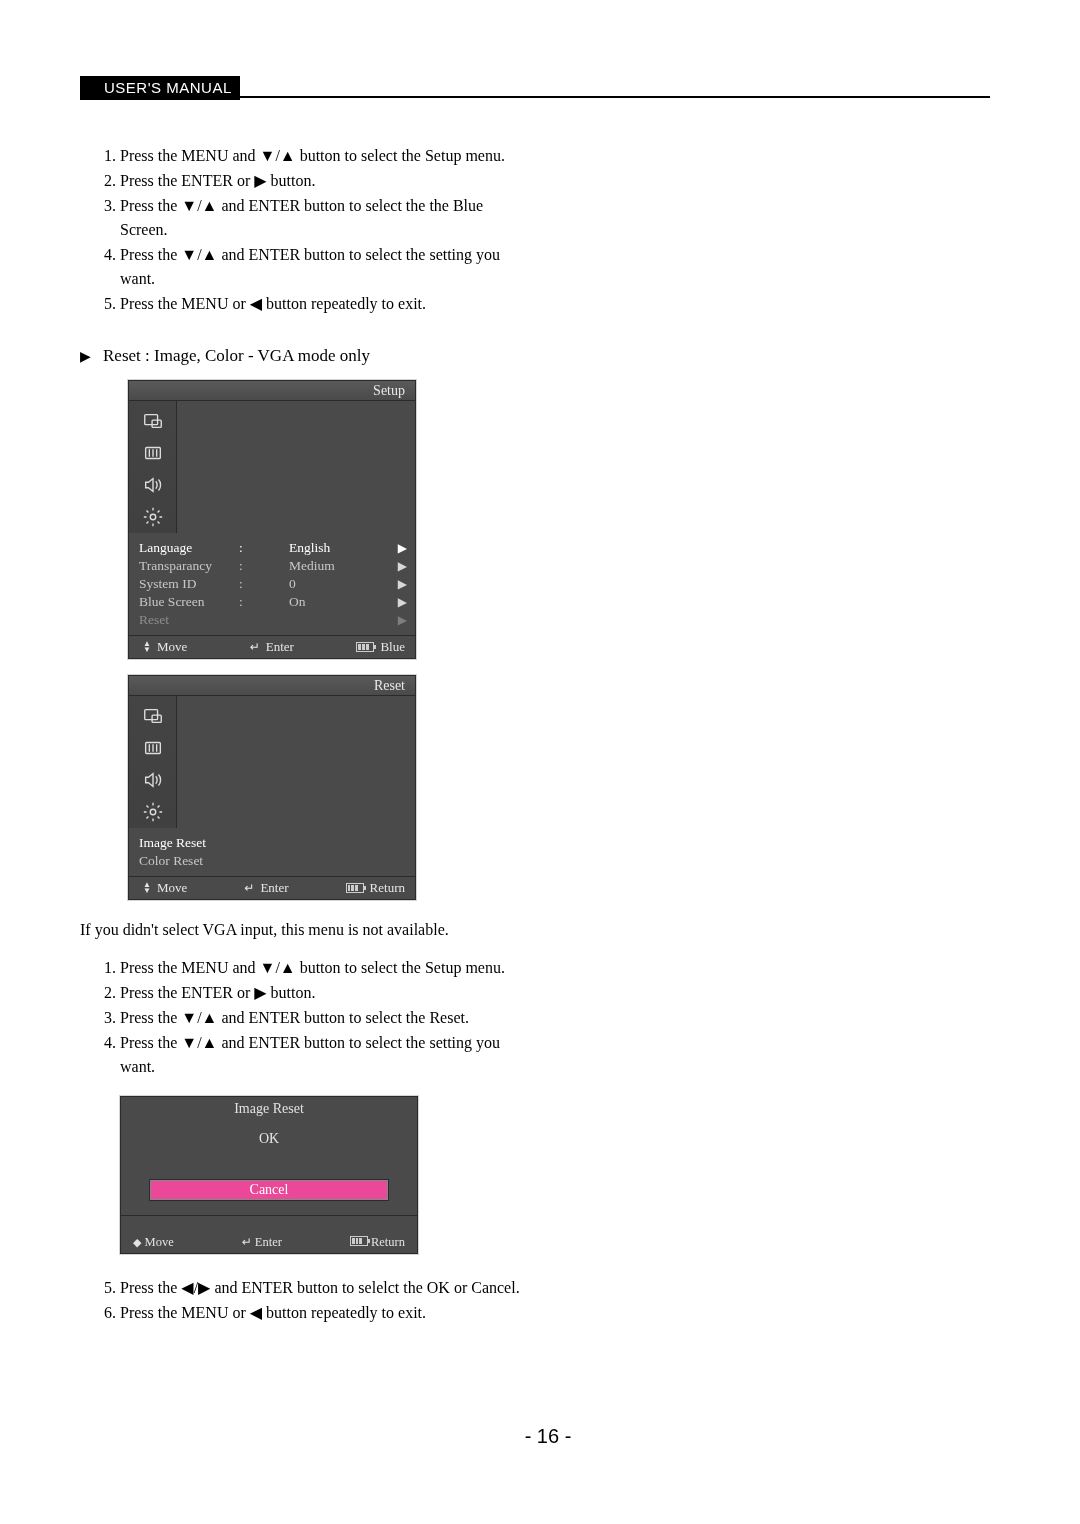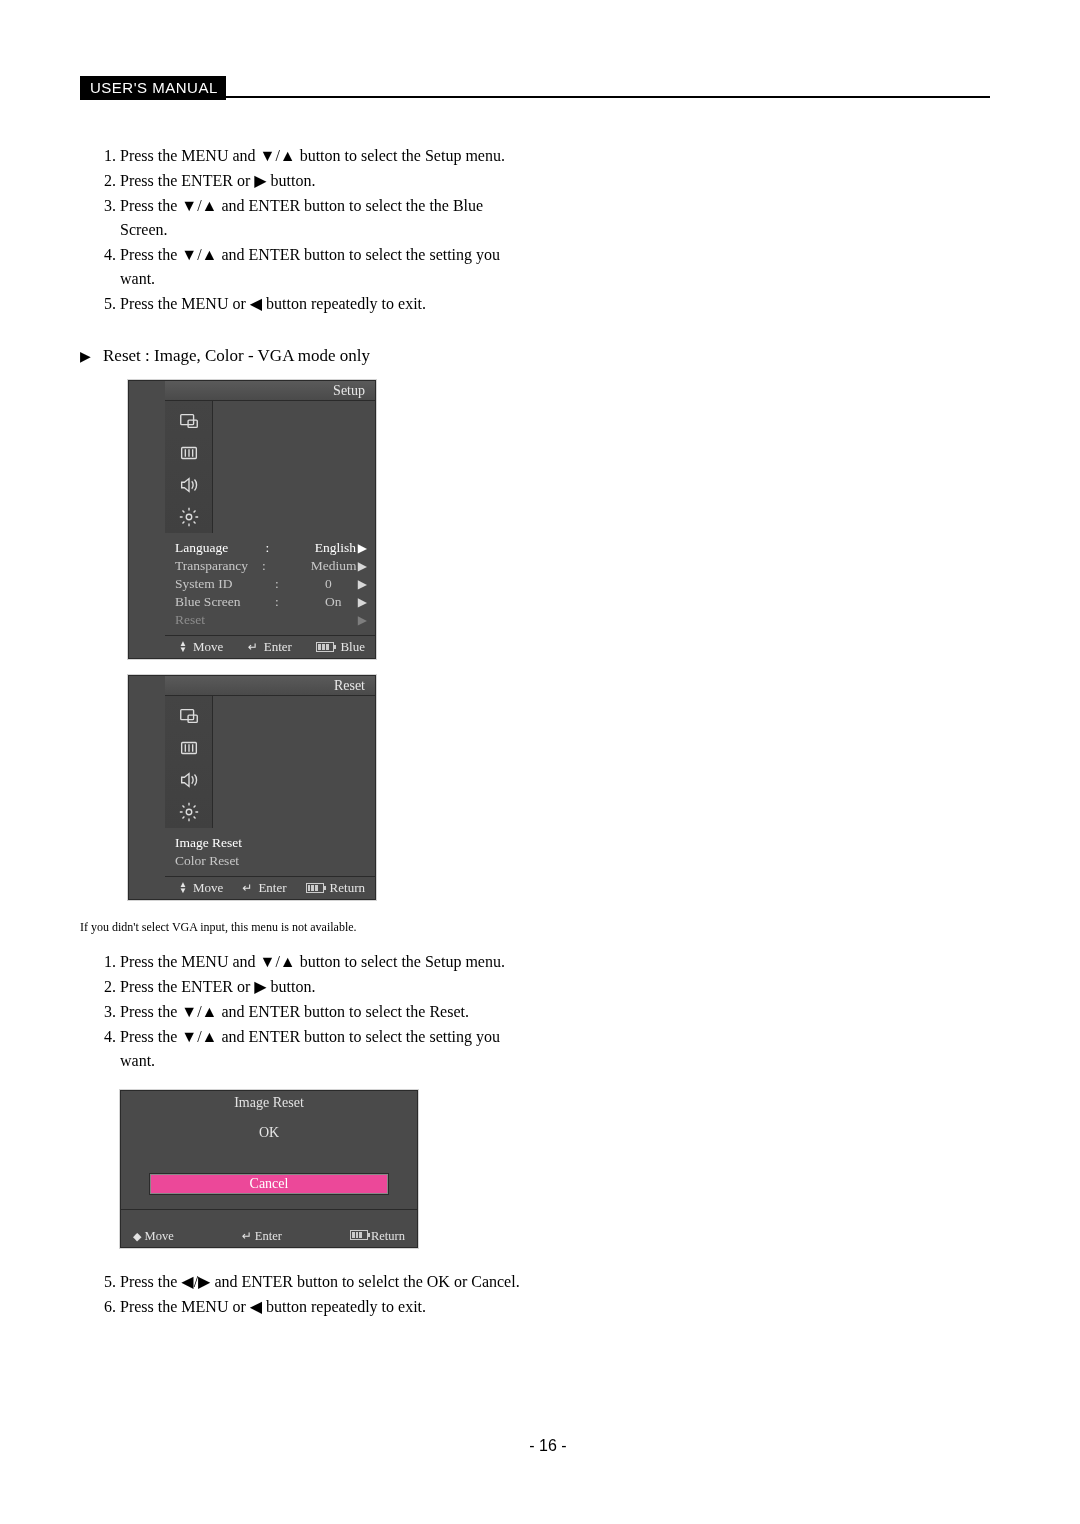--- a/index.html
+++ b/index.html
@@ -18,21 +18,21 @@
   .header-row {
     display: flex;
     align-items: stretch;
     margin-bottom: 44px;
     width: 100%;
   }
   .header-badge {
     background: #000;
     color: #fff;
     font-size: 15px;
-    padding: 3px 8px 3px 10px;
+    padding: 3px 8px 3px 24px;
     letter-spacing: 0.5px;
     display: inline-block;
     line-height: 1.2;
   }
   .header-line {
     flex: 1;
     border-bottom: 2px solid #000;
     margin-bottom: 2px;
   }
   .content-col {
@@ -45,33 +45,32 @@
     font-size: 16px;
     line-height: 1.5;
   }
   ol.steps li { margin-bottom: 1px; }
   .section-title {
     margin: 30px 0 14px 0;
     font-size: 17px;
     font-weight: 400;
   }
   .section-title .tri { font-size: 14px; margin-right: 8px; }
-  .para { margin: 18px 0 14px 0; font-size: 12px; line-height: 1.5; }
+  .para { margin: 18px 0 14px 0; font-size: 16px; line-height: 1.5; }
 
   
   .osd-wrap { margin-left: 48px; }
   .osd {
-    width: 248px;
+    width: 288px;
     background: #4a4a4a;
     color: #c7c7c7;
     border: 1px solid #2a2a2a;
     box-shadow: 0 0 0 1px #d4d4d4;
     margin-bottom: 16px;
     font-size: 13.5px;
-    padding-left: 36px;
   }
   .osd-titlebar {
     text-align: right;
     padding: 2px 10px 2px 0;
     font-size: 14px;
     color: #e8e8e8;
     border-bottom: 1px solid #2a2a2a;
     height: 20px;
     line-height: 16px;
     background: linear-gradient(#5a5a5a,#4a4a4a);
@@ -152,24 +151,24 @@
     padding: 19px 12px 3px 12px;
     justify-content: space-between;
     font-size: 12.5px;
     border-top: 1px solid #2a2a2a;
   }
   .move-diamond { font-size: 11px; }
   .enter-icon { font-size: 12px; }
 
   .page-num {
     position: absolute;
-    bottom: 69px;
+    bottom: 76px;
     left: 0; right: 0;
     text-align: center;
-    font-size: 16px;
+    font-size: 20px;
     margin-left: 16px;
   }
 </style>
 </head>
 <body>
 
 <div class="page">
   <div class="header-row">
     <span class="header-badge">USER'S MANUAL</span>
     <span class="header-line"></span>

